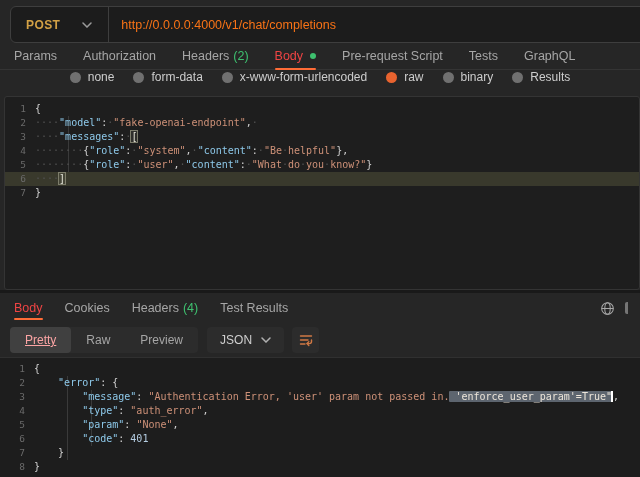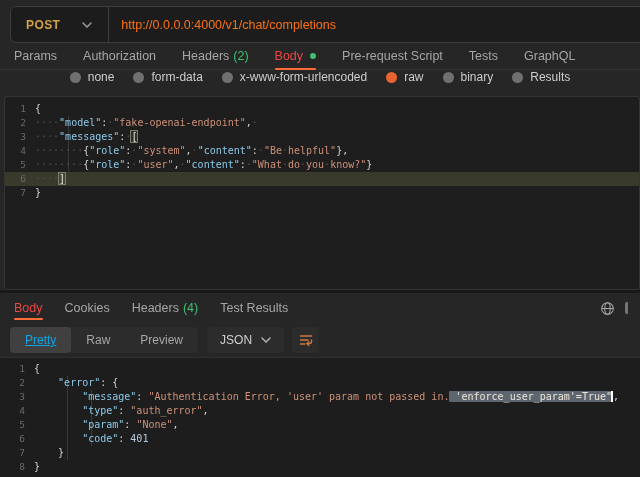--- a/index.html
+++ b/index.html
@@ -85,21 +85,21 @@
 
   
   .pane-divider { position:absolute; top:290px; left:0; right:0; height:3px; background:#191919; }
 
   
   .resp-toolbar { position:absolute; top:327px; left:10px; right:0; height:26px;
     display:flex; align-items:center; }
   .seg { display:flex; background:#2c2c2c; border-radius:4px; height:26px; }
   .seg-item { padding:0 15px; line-height:26px; font-size:12px; color:#a6a6a6;
     cursor:pointer; border-radius:4px; white-space:nowrap; }
-  .seg-item.active { background:#404040; color:#0ea5e9;text-decoration:underline; }
+  .seg-item.active { background:#404040; color:#fca5a5;text-decoration:underline; }
   .json-btn { height:26px; background:#2c2c2c; border-radius:4px; padding:0 13px;
     display:flex; align-items:center; gap:9px; color:#d0d0d0; font-size:12px;
     margin-left:9px; cursor:pointer; }
   .json-btn .chev { color:#b0b0b0; }
   .wrap-btn { width:27px; height:26px; background:#2c2c2c; border-radius:4px;
     display:flex; align-items:center; justify-content:center; margin-left:8px; cursor:pointer; }
 </style>
 </head>
 <body>
 

